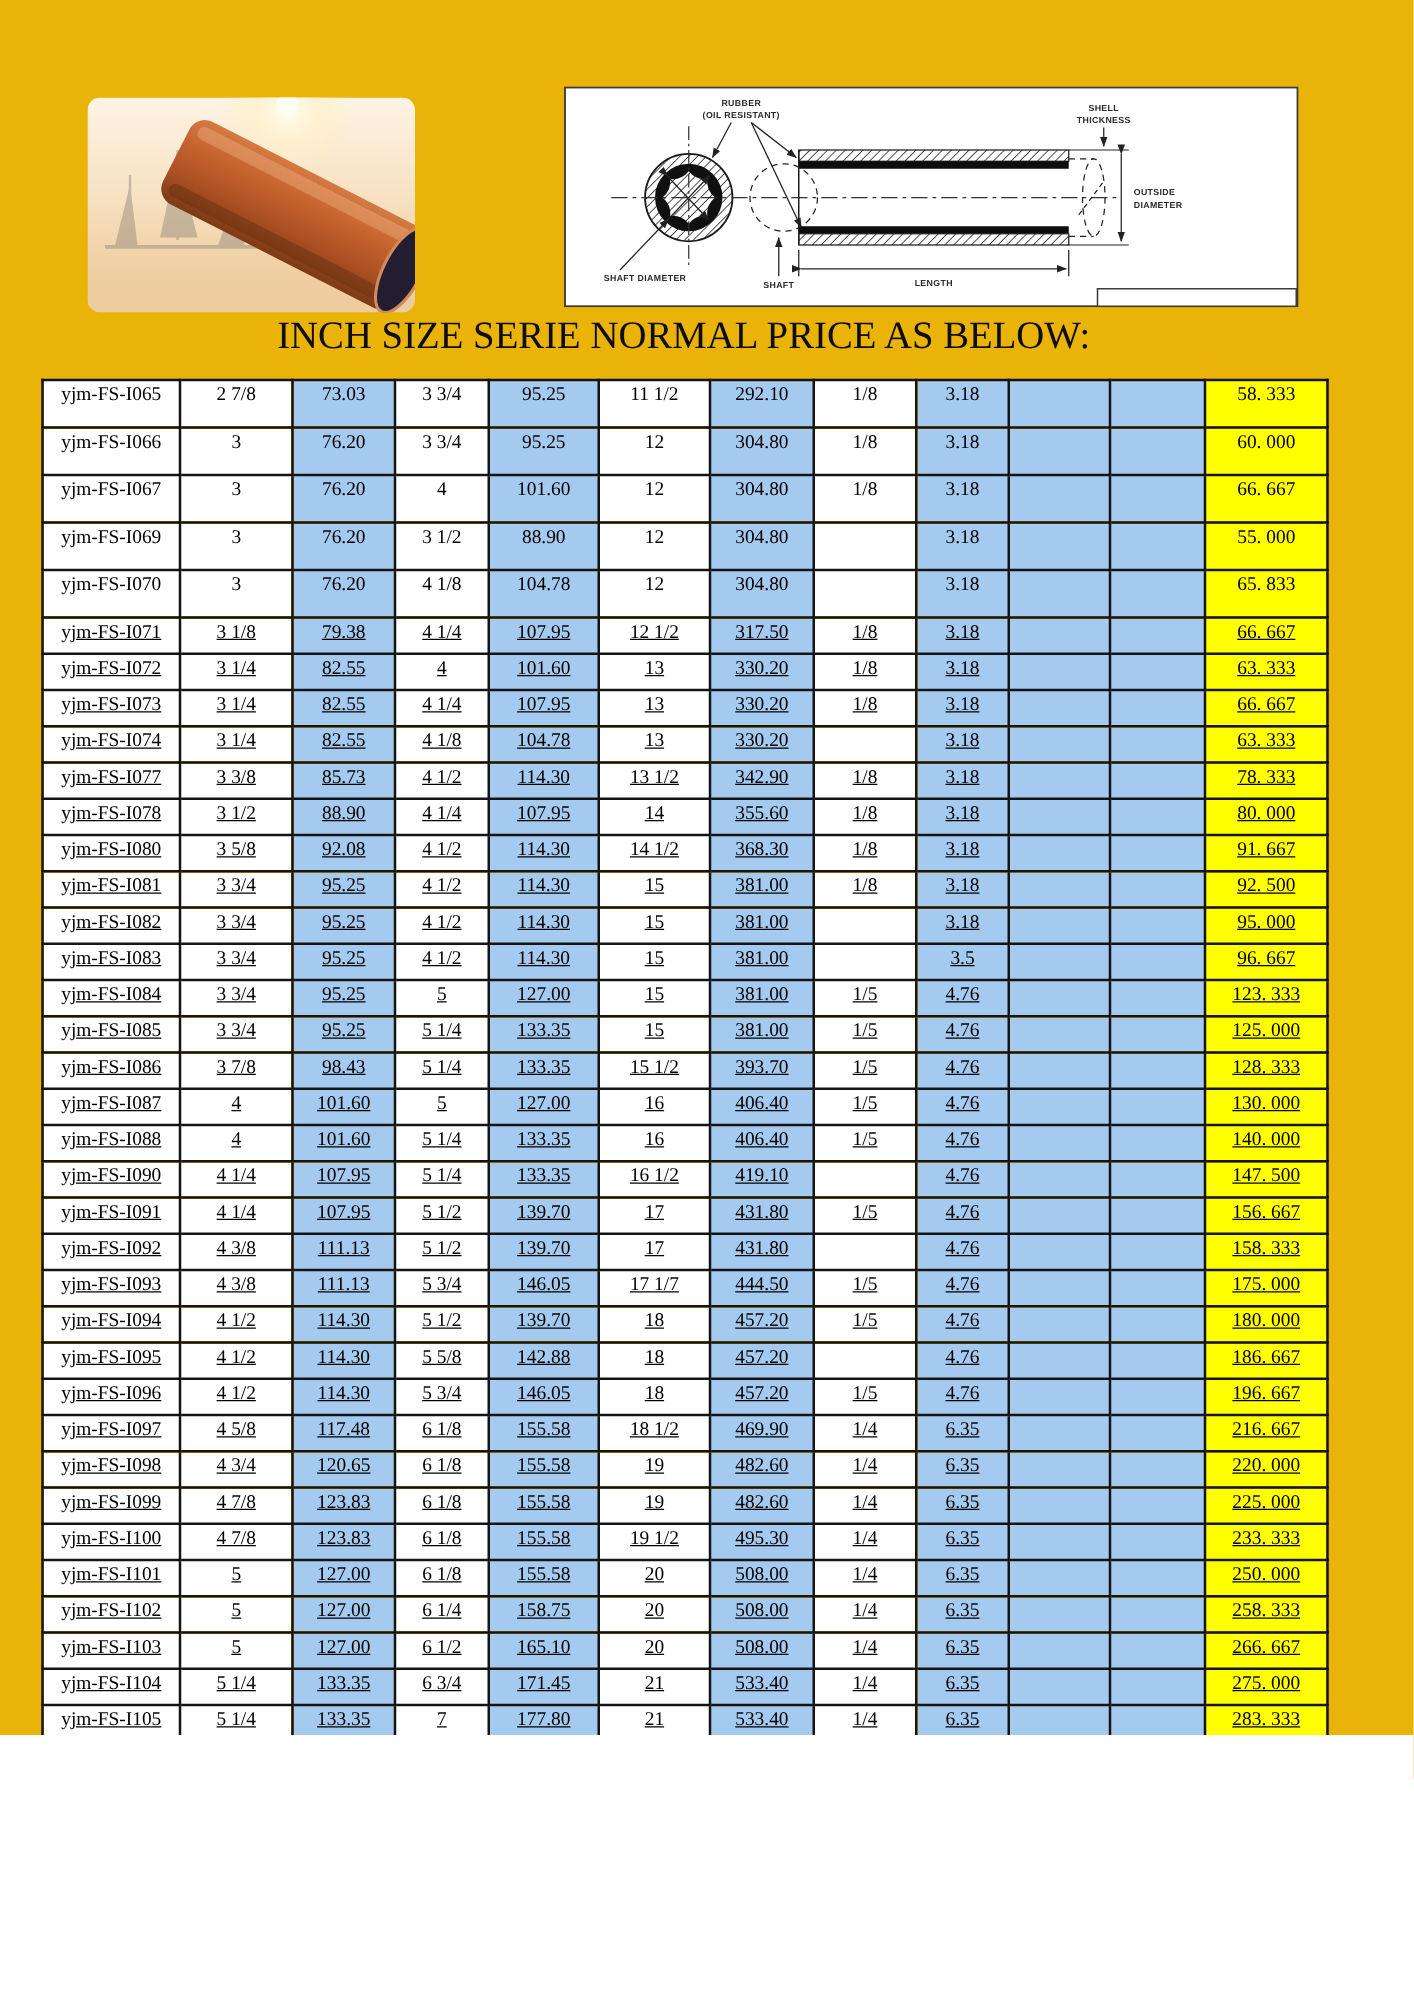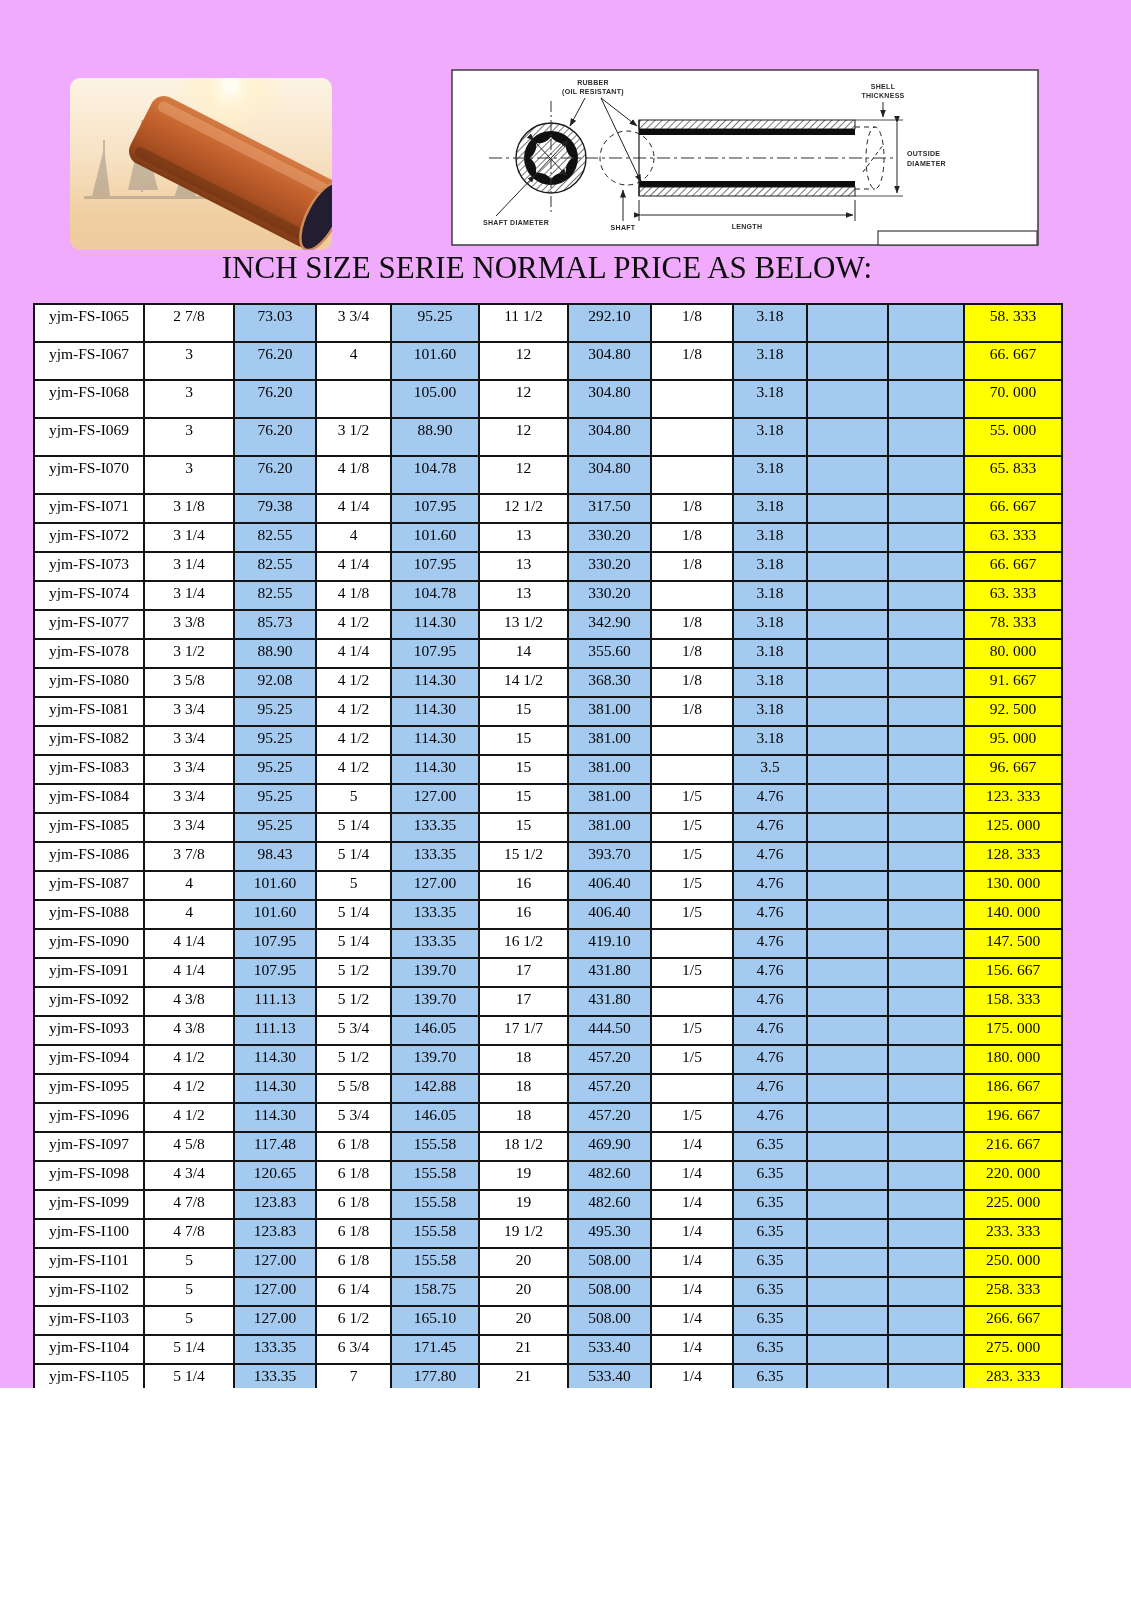--- a/index.html
+++ b/index.html
@@ -1,34 +1,34 @@
 <!DOCTYPE html>
 <html><head>
 <meta charset="utf-8">
 <style>
   html,body{margin:0;padding:0;background:#ffffff;}
-  .page{position:relative;width:1131px;height:1388px;background:#f0abfc;overflow:hidden;
+  .page{position:relative;width:1131px;height:1388px;background:#eab308;overflow:hidden;
         font-family:"Liberation Serif","DejaVu Serif",serif;}
   
   .photo{position:absolute;left:70px;top:78px;width:262px;height:172px;}
   
   .diagram{position:absolute;left:451px;top:69px;width:588px;height:177px;}
   .diagram text{font-family:"Liberation Sans","DejaVu Sans",sans-serif;font-weight:bold;
                 fill:#2b2b2b;font-size:7px;letter-spacing:.3px;}
   
   .title{position:absolute;left:33px;top:250px;width:1028px;text-align:center;
          font-size:31px;color:#0d0d0d;white-space:nowrap;}
   
   table.price{position:absolute;left:33px;top:303px;border-collapse:collapse;table-layout:fixed;
               width:1028px;}
   table.price td{border:2px solid #141414;text-align:center;vertical-align:top;
                  padding:2px 1px 0 1px;font-size:15.5px;color:#000;overflow:hidden;
                  font-family:"Liberation Serif","DejaVu Serif",serif;}
   tr.tall{height:38px;}
-  tr.short{height:29px;}
+  tr.short{height:29px;text-decoration:underline;}
   td.blue{background:var(--blue);}
   td.white{background:#ffffff;}
   td.price{background:var(--yellow);color:var(--price-text);font-size:20px;
            vertical-align:middle;padding-top:4px;}
 </style>
 </head>
 <body>
 
 <div class="page" style="--blue: #A5CAEF; --yellow: #FFFF00; --price-text: #FF3300;">
 
@@ -172,46 +172,46 @@
           <td class="blue">95.25</td>
           <td class="white">11 1/2</td>
           <td class="blue">292.10</td>
           <td class="white">1/8</td>
           <td class="blue">3.18</td>
           <td class="blue"></td>
           <td class="blue"></td>
           <td class="price">58. 333</td>
         </tr>
         <tr class="tall">
+          <td class="white">yjm-FS-I066</td>
+          <td class="white">3</td>
+          <td class="blue">76.20</td>
+          <td class="white">3 3/4</td>
+          <td class="blue">95.25</td>
+          <td class="white">12</td>
+          <td class="blue">304.80</td>
+          <td class="white">1/8</td>
+          <td class="blue">3.18</td>
+          <td class="blue"></td>
+          <td class="blue"></td>
+          <td class="price">60. 000</td>
+        </tr>
+        <tr class="tall">
           <td class="white">yjm-FS-I067</td>
           <td class="white">3</td>
           <td class="blue">76.20</td>
           <td class="white">4</td>
           <td class="blue">101.60</td>
           <td class="white">12</td>
           <td class="blue">304.80</td>
           <td class="white">1/8</td>
           <td class="blue">3.18</td>
           <td class="blue"></td>
           <td class="blue"></td>
           <td class="price">66. 667</td>
-        </tr>
-        <tr class="tall">
-          <td class="white">yjm-FS-I068</td>
-          <td class="white">3</td>
-          <td class="blue">76.20</td>
-          <td class="white"></td>
-          <td class="blue">105.00</td>
-          <td class="white">12</td>
-          <td class="blue">304.80</td>
-          <td class="white"></td>
-          <td class="blue">3.18</td>
-          <td class="blue"></td>
-          <td class="blue"></td>
-          <td class="price">70. 000</td>
         </tr>
         <tr class="tall">
           <td class="white">yjm-FS-I069</td>
           <td class="white">3</td>
           <td class="blue">76.20</td>
           <td class="white">3 1/2</td>
           <td class="blue">88.90</td>
           <td class="white">12</td>
           <td class="blue">304.80</td>
           <td class="white"></td>

